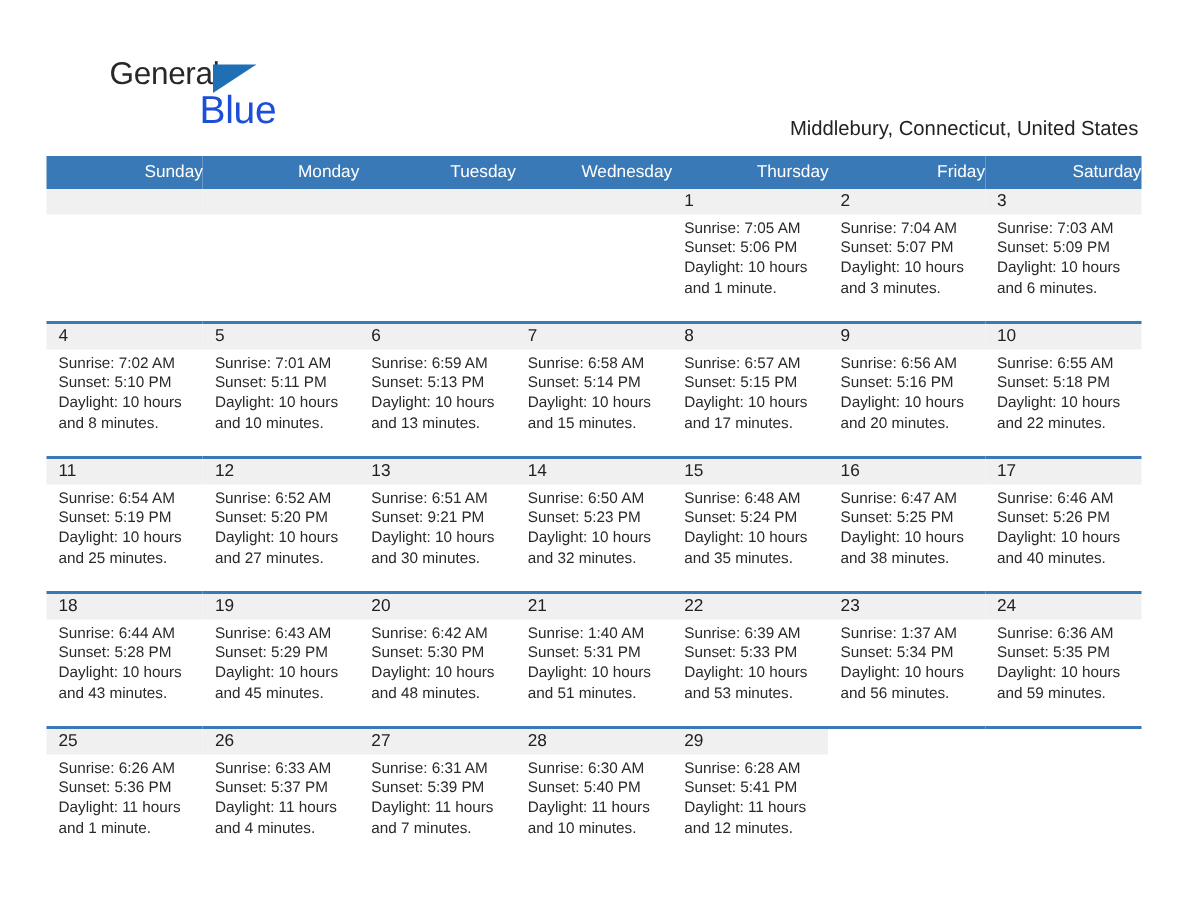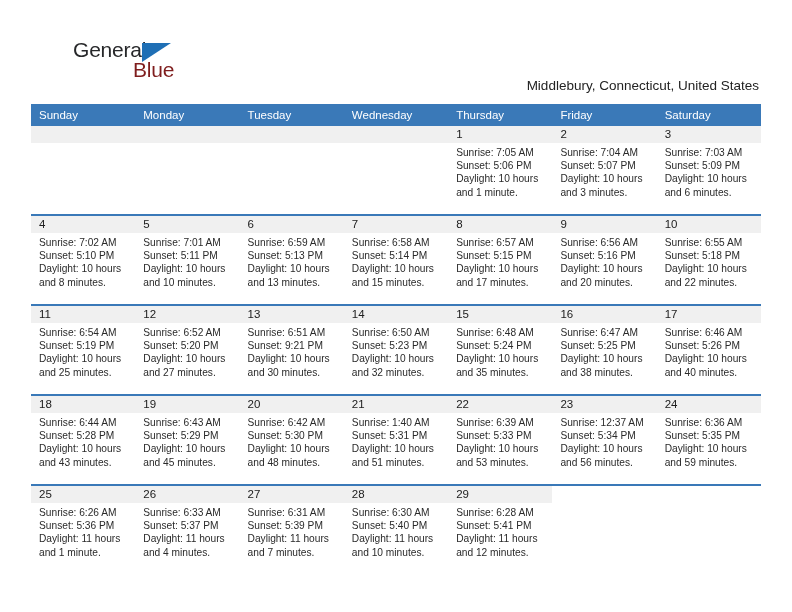--- a/index.html
+++ b/index.html
@@ -54,23 +54,23 @@
     top: 5px;
     width: 0;
     height: 0;
     border-left: 29px solid #1f6fb5;
     border-bottom: 19px solid transparent;
   }
   .logo-blue {
     position: absolute;
     left: 60px;
     top: 20px;
-    font-size: 21px;
+    font-size: 26px;
     letter-spacing: -0.2px;
-    color: #7f1d1d;
+    color: #1d4ed8;
     font-family: "Liberation Sans", sans-serif;
   }
 
   .title {
     position: absolute;
     right: 33px;
     top: 36px;
     font-size: 26px;
     color: #232323;
     text-align: right;
@@ -94,21 +94,21 @@
     width: 730px;
     border-collapse: collapse;
     table-layout: fixed;
   }
 
   .calendar th {
     background: #3a79b8;
     color: #ffffff;
     font-size: 11.5px;
     font-weight: normal;
-    text-align: left;
+    text-align: right;
     padding: 5px 0 5px 8px;
     height: 11px;
     border: none;
     margin-top: 28px;
   }
 
   .calendar td {
     vertical-align: top;
     padding: 0;
     border: none;
@@ -451,21 +451,21 @@
               <div>Sunset: 5:33 PM</div>
               <div>Daylight: 10 hours</div>
               <div>and 53 minutes.</div>
             </div>
           </div>
         </td>
         <td>
           <div class="daycell">
             <div class="daynum-band">23</div>
             <div class="info">
-              <div>Sunrise: 12:37 AM</div>
+              <div>Sunrise: 1:37 AM</div>
               <div>Sunset: 5:34 PM</div>
               <div>Daylight: 10 hours</div>
               <div>and 56 minutes.</div>
             </div>
           </div>
         </td>
         <td>
           <div class="daycell">
             <div class="daynum-band">24</div>
             <div class="info">

